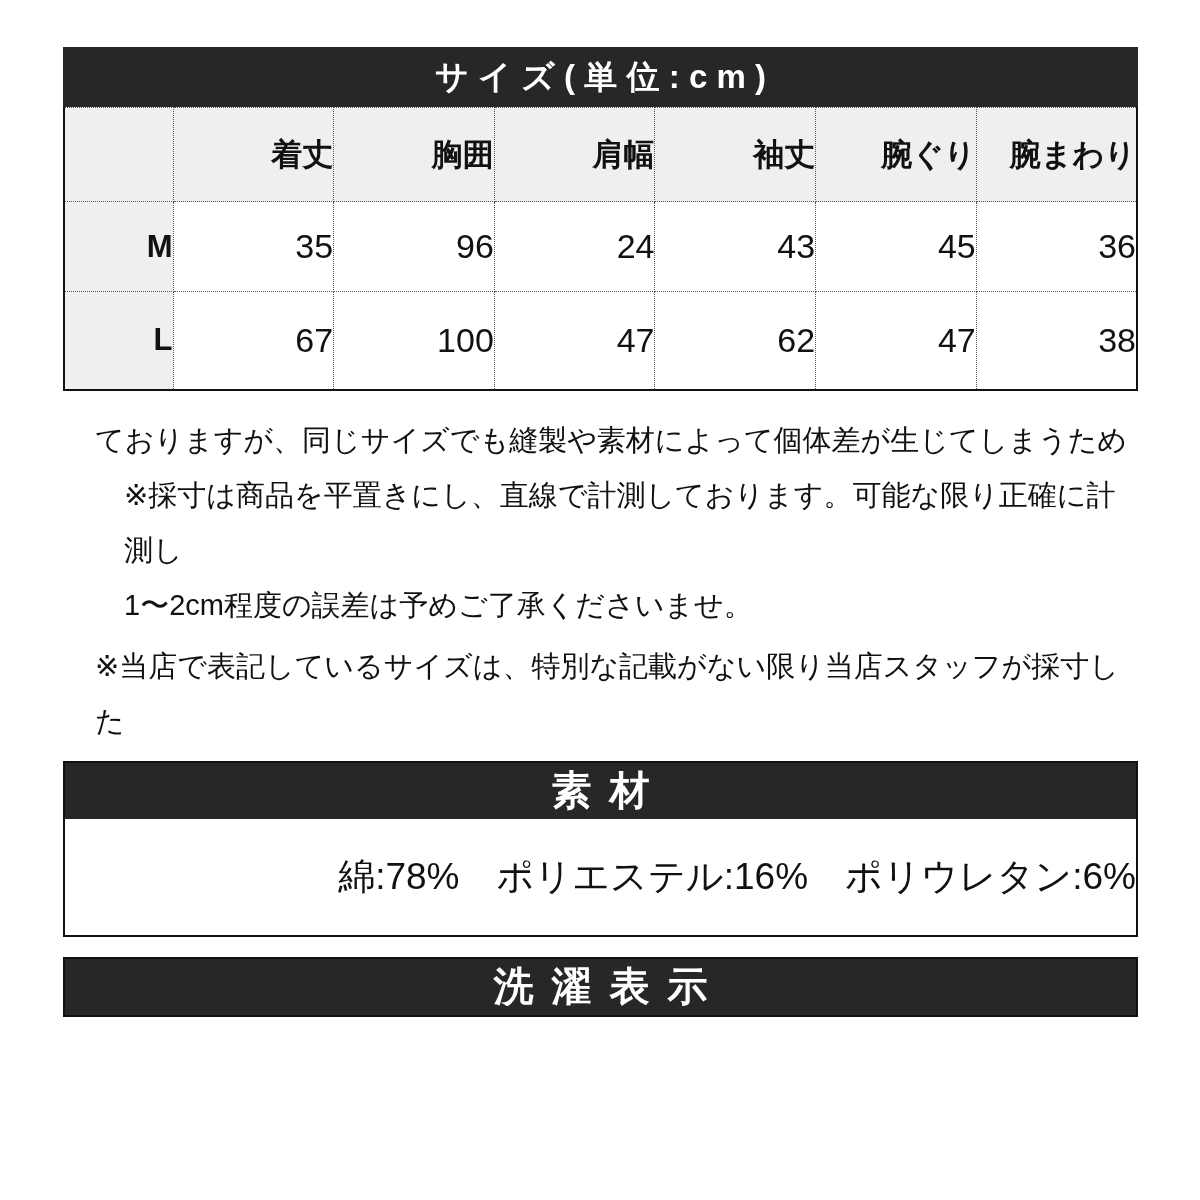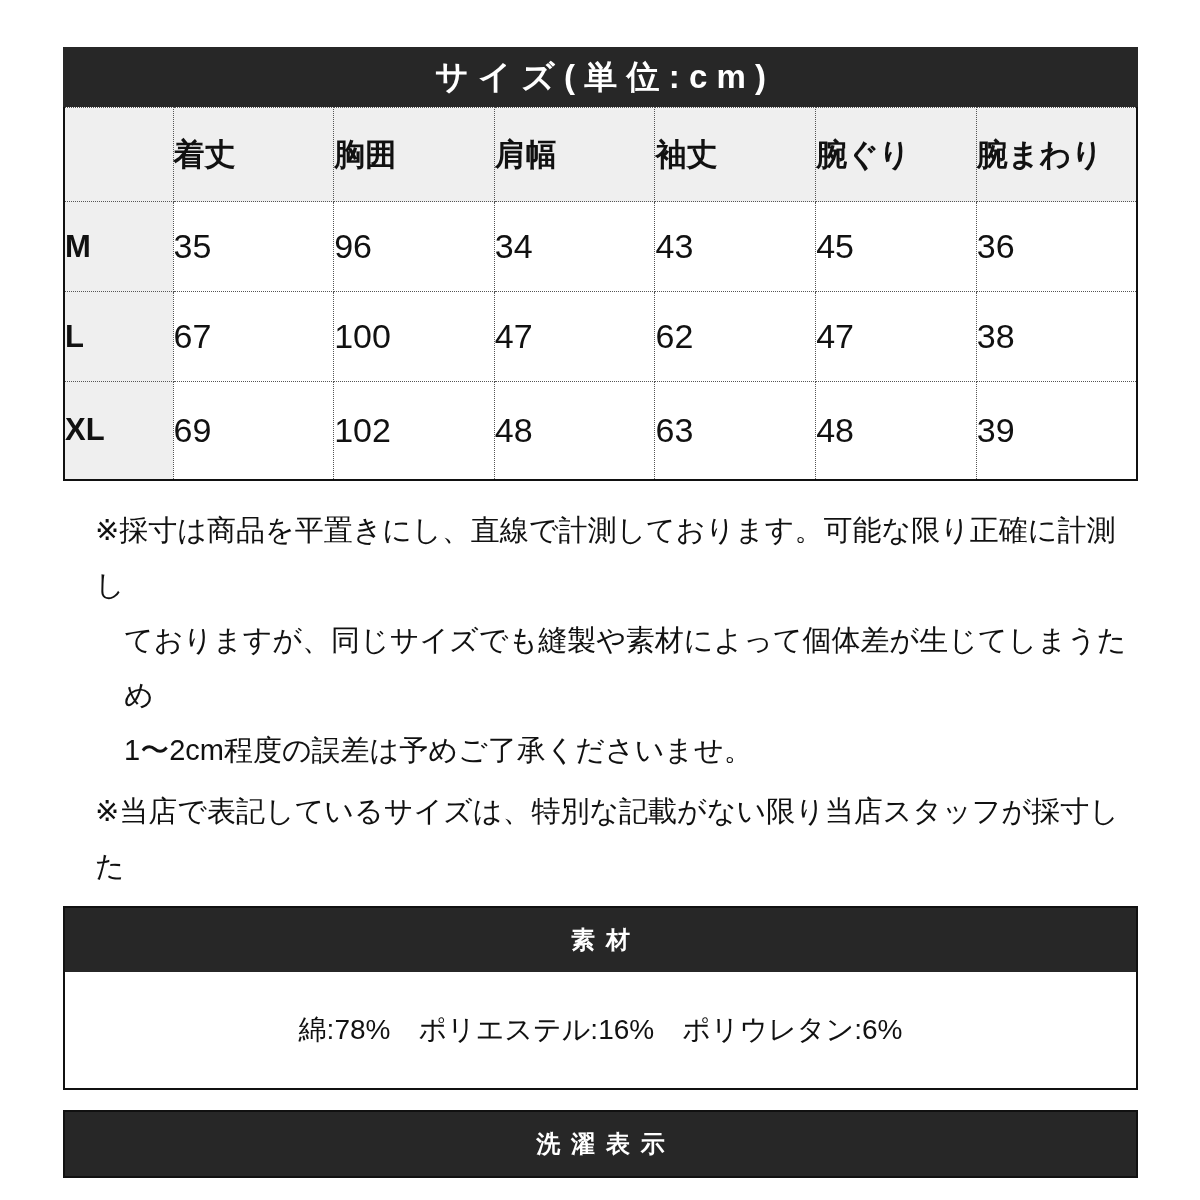--- a/index.html
+++ b/index.html
@@ -9,51 +9,51 @@
     color:#111; overflow:hidden;
   }
   .page { padding:47px 62px 0 63px; }
 
   
   .bar {
     background:#272727; color:#fff; font-weight:bold;
     display:flex; align-items:center; justify-content:center;
   }
   .size-bar { height:60px; font-size:33px; letter-spacing:0.28em; padding-left:0.28em; }
-  .panel-bar { height:64px; font-size:24px; letter-spacing:0.45em; padding-left:0.45em; }
+  .panel-bar { height:56px; font-size:40px; letter-spacing:0.45em; padding-left:0.45em; }
 
   
   table.size-table {
     width:100%; border-collapse:collapse; table-layout:fixed;
     border:2px solid #111; border-top:none;
   }
   table.size-table col.label-col { width:109px; }
   table.size-table th, table.size-table td {
-    border:1px dotted #555; text-align:left; vertical-align:middle; padding:0;
+    border:1px dotted #555; text-align:right; vertical-align:middle; padding:0;
   }
   table.size-table thead th {
     height:93px; background:#efefef; font-size:31px; font-weight:bold;
   }
   table.size-table tbody th {
     background:#efefef; font-size:31px; font-weight:bold;
   }
   table.size-table tbody td { background:#fff; font-size:34px; font-weight:normal; }
   table.size-table tbody tr { height:90px; }
   table.size-table tbody tr:last-child { height:98px; }
 
   
   .note { margin:22px 0 0 32px; font-size:29px; line-height:55px; color:#111; }
   .note.second { margin-top:6px; }
   .note-line + .note-line { padding-left:29px; }
 
   
   .panel { border:2px solid #111; margin-top:12px; }
   .panel.care { margin-top:20px; }
   .panel-body { background:#fff; display:flex; align-items:center; justify-content:center; }
-  .material-body { height:116px; font-size:28px; }
+  .material-body { height:116px; font-size:37px;justify-content:flex-end; }
 </style>
 </head>
 <body>
 
 <div class="page">
 
   <section>
     <div class="bar size-bar">
       <span>サイズ(単位:cm)</span>
     </div>
@@ -76,50 +76,41 @@
           <th>袖丈</th>
           <th>腕ぐり</th>
           <th>腕まわり</th>
         </tr>
       </thead>
       <tbody>
         <tr>
           <th>M</th>
           <td>35</td>
           <td>96</td>
-          <td>34</td>
+          <td>24</td>
           <td>43</td>
           <td>45</td>
           <td>36</td>
         </tr>
         <tr>
           <th>L</th>
           <td>67</td>
           <td>100</td>
           <td>47</td>
           <td>62</td>
           <td>47</td>
           <td>38</td>
         </tr>
-        <tr>
-          <th>XL</th>
-          <td>69</td>
-          <td>102</td>
-          <td>48</td>
-          <td>63</td>
-          <td>48</td>
-          <td>39</td>
-        </tr>
       </tbody>
     </table>
   </section>
 
   <div class="note">
+    <div class="note-line">ておりますが、同じサイズでも縫製や素材によって個体差が生じてしまうため</div>
     <div class="note-line">※採寸は商品を平置きにし、直線で計測しております。可能な限り正確に計測し</div>
-    <div class="note-line">ておりますが、同じサイズでも縫製や素材によって個体差が生じてしまうため</div>
     <div class="note-line">1〜2cm程度の誤差は予めご了承くださいませ。</div>
   </div>
   <div class="note second">
     <div class="note-line">※当店で表記しているサイズは、特別な記載がない限り当店スタッフが採寸した</div>
   </div>
 
   <section class="panel">
     <div class="bar panel-bar">
       <span>素材</span>
     </div>

